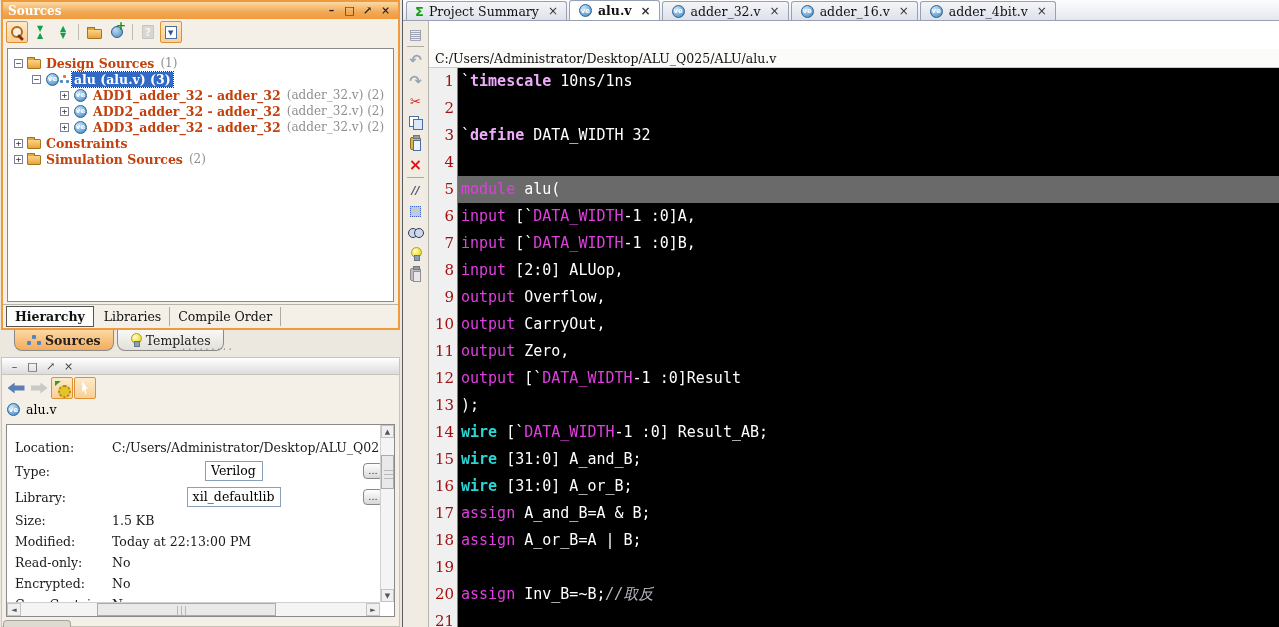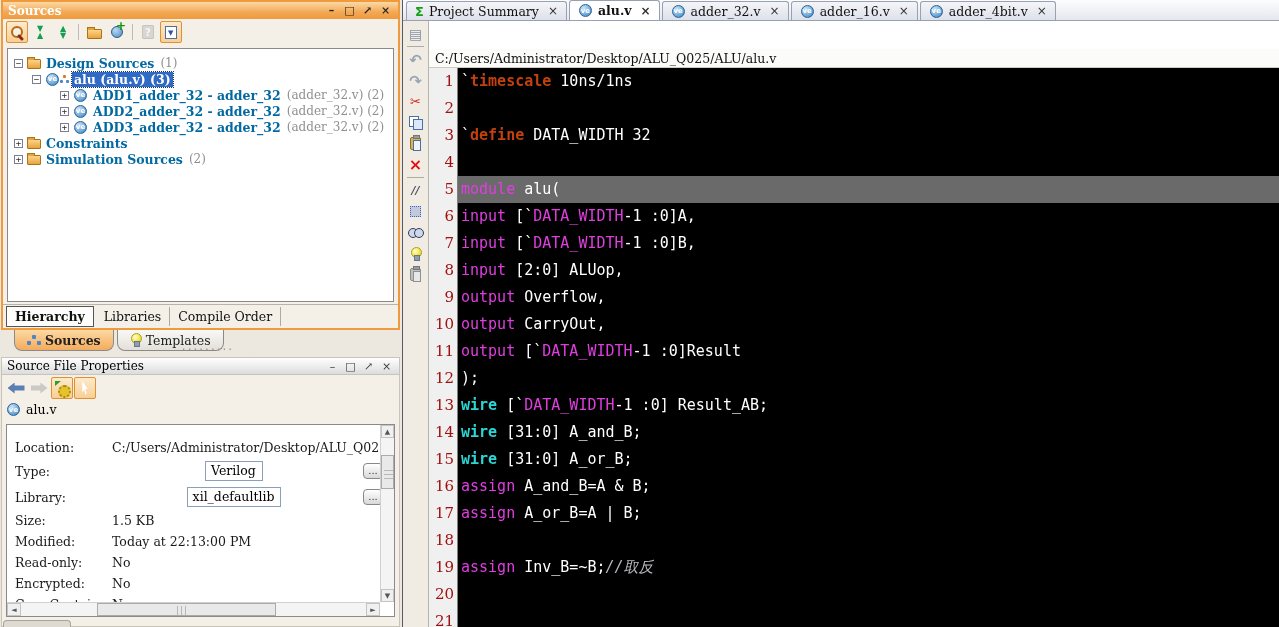--- a/index.html
+++ b/index.html
@@ -29,21 +29,21 @@
   .tb.dis { opacity:.45; }
   .tsep { width:1px; height:16px; background:#c0bcb2; margin:0 3px; }
 
   .tree-box { position:absolute; left:4px; right:4px; top:46px; bottom:26px; background:#fff;
     border:1px solid #8a8a8a; overflow:hidden; padding-top:6px; }
   .trow { display:flex; align-items:center; height:16px; white-space:nowrap; }
   .ind0 { padding-left:6px; } .ind1 { padding-left:24px; } .ind2 { padding-left:52px; }
   .exp { width:9px; height:9px; min-width:9px; border:1px solid #7c7c99; background:#fff;
     font-size:9px; line-height:7px; text-align:center; color:#333; margin-right:4px;
     font-family:"DejaVu Sans Mono",monospace; }
-  .tlabel { font-weight:bold; color:#0369a1; font-size:12.5px; margin-left:3px; padding:0 2px; }
+  .tlabel { font-weight:bold; color:#c2410c; font-size:12.5px; margin-left:3px; padding:0 2px; }
   .tlabel.selected { background:#316ac5; color:#fff; outline:1px dotted #17366e; }
   .tsuffix { color:#8f8f8f; font-size:12px; margin-left:4px; }
 
   .folder-ic { position:relative; width:14px; height:10px; min-width:14px; margin-top:1px;
     background:linear-gradient(#fbd488,#eaa33c); border:1px solid #a87418; border-radius:1px; }
   .folder-ic::before { content:""; position:absolute; left:-1px; top:-3px; width:6px; height:2px;
     background:#eaa33c; border:1px solid #a87418; border-bottom:none; border-radius:1px 1px 0 0; }
 
   .ve-badge { display:inline-flex; width:13px; height:13px; min-width:13px; border-radius:50%;
     background:radial-gradient(circle at 35% 30%, #cfe7f7, #5e9fd4 70%, #3a78ae);
@@ -129,21 +129,21 @@
     display:flex; align-items:center; padding-left:6px; font-size:12.5px; color:#111; }
 
   .code-area { flex:1; display:flex; background:#000; min-height:0; }
   .gutter-col { width:29px; min-width:29px; background:#f0f0f0; border-right:1px solid #808080; }
   .gnum { height:27px; line-height:27px; text-align:right; padding-right:3px; color:#a01010; font-size:15px; }
   .lines-col { flex:1; min-width:0; }
   .cline { height:27px; line-height:27px; white-space:pre; font-size:15px; padding-left:3px;
     font-family:"DejaVu Sans Mono",monospace; }
   .cline.hl { background:#6a6a6a; }
   .seg-p { color:#ffffff; }
-  .seg-d { color:#c2410c; font-weight:bold; }
+  .seg-d { color:#f0abfc; font-weight:bold; }
   .seg-k { color:#e03ee0; }
   .seg-w { color:#2bd6d6; font-weight:bold; }
   .seg-c { color:#b9b9c4; font-style:italic; }
 
   
   .icn { display:inline-flex; align-items:center; justify-content:center;
     font-family:"DejaVu Sans",sans-serif; }
   .g-save { color:#8892a6; font-size:14px; }
   .g-undo { color:#97a3b2; font-size:15px; font-weight:bold; }
   .g-cut  { color:#d22222; font-size:13px; }
@@ -309,21 +309,20 @@
         </div>
         <div class="dtab">
           <span class="icn i-bulb"></span>
           <span>Templates</span>
         </div>
       </div>
     <div class="split-dots">·········</div>
 
     <section class="props-panel">
       <div class="tbar gray">
-        <span class="tbar-title">Source File Properties</span>
         <span class="winbtns" id="prop-winbtns">
             <span class="winb">–</span>
             <span class="winb">□</span>
             <span class="winb">↗</span>
             <span class="winb">×</span>
           </span>
       </div>
       <div class="ptoolbar" id="prop-toolbar">
           <span class="tb">
             <span class="icn i-back"></span>
@@ -499,20 +498,21 @@
               <div class="cline"><span class="seg-p">`</span><span class="seg-d">timescale</span><span class="seg-p"> 10ns/1ns</span></div>
               <div class="cline"></div>
               <div class="cline"><span class="seg-p">`</span><span class="seg-d">define</span><span class="seg-p"> DATA_WIDTH 32</span></div>
               <div class="cline"></div>
               <div class="cline hl"><span class="seg-k">module</span><span class="seg-p"> alu(</span></div>
               <div class="cline"><span class="seg-k">input</span><span class="seg-p"> [`</span><span class="seg-k">DATA_WIDTH</span><span class="seg-p">-1 :0]A,</span></div>
               <div class="cline"><span class="seg-k">input</span><span class="seg-p"> [`</span><span class="seg-k">DATA_WIDTH</span><span class="seg-p">-1 :0]B,</span></div>
               <div class="cline"><span class="seg-k">input</span><span class="seg-p"> [2:0] ALUop,</span></div>
               <div class="cline"><span class="seg-k">output</span><span class="seg-p"> Overflow,</span></div>
               <div class="cline"><span class="seg-k">output</span><span class="seg-p"> CarryOut,</span></div>
+              <div class="cline"><span class="seg-k">output</span><span class="seg-p"> Zero,</span></div>
               <div class="cline"><span class="seg-k">output</span><span class="seg-p"> [`</span><span class="seg-k">DATA_WIDTH</span><span class="seg-p">-1 :0]Result</span></div>
               <div class="cline"><span class="seg-p">);</span></div>
               <div class="cline"><span class="seg-w">wire</span><span class="seg-p"> [`</span><span class="seg-k">DATA_WIDTH</span><span class="seg-p">-1 :0] Result_AB;</span></div>
               <div class="cline"><span class="seg-w">wire</span><span class="seg-p"> [31:0] A_and_B;</span></div>
               <div class="cline"><span class="seg-w">wire</span><span class="seg-p"> [31:0] A_or_B;</span></div>
               <div class="cline"><span class="seg-k">assign</span><span class="seg-p"> A_and_B=A &amp; B;</span></div>
               <div class="cline"><span class="seg-k">assign</span><span class="seg-p"> A_or_B=A | B;</span></div>
               <div class="cline"></div>
               <div class="cline"><span class="seg-k">assign</span><span class="seg-p"> Inv_B=~B;</span><span class="seg-c">//取反</span></div>
               <div class="cline"></div>

